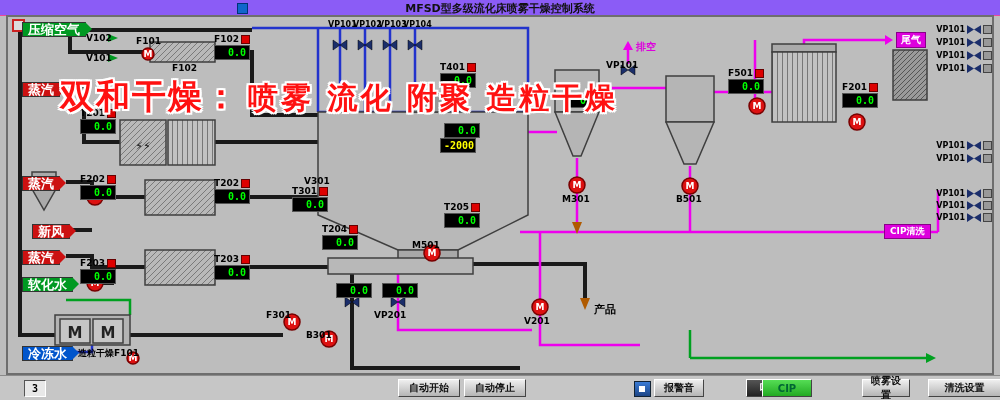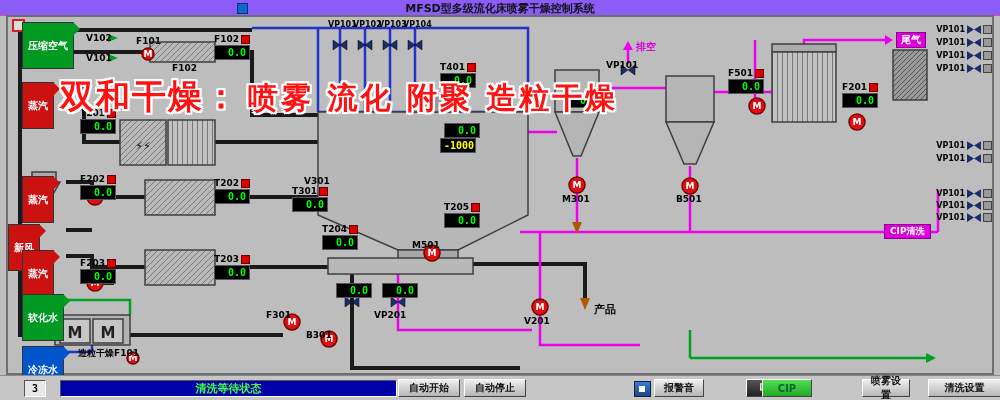--- a/index.html
+++ b/index.html
@@ -32,22 +32,22 @@
   .disp .val{margin-top:1px;background:#000;color:#00ff00;font:700 10px "DejaVu Sans Mono",monospace;
              text-align:right;padding:1px 3px;border:1px solid #555;width:36px;box-sizing:border-box}
   .disp.yellow .val{color:#ffff00}
   .tag{position:absolute;z-index:12;font-size:9px;font-weight:700;color:#000;white-space:nowrap}
   .tag.magenta{color:#dd00dd;font-size:10px}
   .tag.big{font-size:11px}
   .tag-box{position:absolute;z-index:12;background:#dd00dd;color:#fff;font-size:10px;font-weight:700;
            padding:0 4px;border:1px solid #880088;line-height:14px}
   .cip-box{position:absolute;z-index:12;background:#dd00dd;color:#fff;font-size:9px;font-weight:700;
            padding:0 5px;border:1px solid #880088;line-height:13px}
-  .pill{position:absolute;z-index:12;height:13px;line-height:13px;padding:16px 5px;color:#fff;
-        font-size:10px;font-weight:700;border:1px solid #333;white-space:nowrap}
+  .pill{position:absolute;z-index:12;height:13px;line-height:13px;padding:0 5px;color:#fff;
+        font-size:13px;font-weight:700;border:1px solid #333;white-space:nowrap}
   .pill .arr{position:absolute;right:-7px;top:-1px;width:0;height:0;border-top:7px solid transparent;
              border-bottom:7px solid transparent;border-left:7px solid #000}
   .pill.green{background:#009922}.pill.green .arr{border-left-color:#009922}
   .pill.red{background:#cc1111}.pill.red .arr{border-left-color:#cc1111}
   .pill.blue{background:#0055cc}.pill.blue .arr{border-left-color:#0055cc}
   .tvl{position:absolute;z-index:12;font-size:8px;font-weight:700;color:#000}
   .vrow{position:absolute;right:8px;z-index:12;display:flex;align-items:center;gap:2px;height:10px}
   .vrow .vlbl{font-size:8px;font-weight:700;color:#000}
   .vrow svg{display:block}
   .vrow .vbox{width:7px;height:7px;background:#999;border:1px solid #444}
@@ -250,23 +250,23 @@
         </g>
     </g>
   </svg>
 
   <div class="frame"></div>
   <div class="corner-ind"></div>
 
   <div class="pill green" style="left:22px;top:22px"><span>压缩空气</span><i class="arr"></i></div>
   <div class="pill red" style="left:22px;top:82px"><span>蒸汽</span><i class="arr"></i></div>
   <div class="pill red" style="left:22px;top:176px"><span>蒸汽</span><i class="arr"></i></div>
-  <div class="pill red" style="left:8px;top:224px"><span>新风</span><i class="arr"></i></div>
+  <div class="pill red" style="left:32px;top:224px"><span>新风</span><i class="arr"></i></div>
   <div class="pill red" style="left:22px;top:250px"><span>蒸汽</span><i class="arr"></i></div>
-  <div class="pill green" style="left:22px;top:294px"><span>软化水</span><i class="arr"></i></div>
+  <div class="pill green" style="left:22px;top:277px"><span>软化水</span><i class="arr"></i></div>
   <div class="pill blue" style="left:22px;top:346px"><span>冷冻水</span><i class="arr"></i></div>
 
   <div class="disp" style="left:214px;top:34px">
       <div class="hd">
         <span class="lbl">F102</span>
         <span class="dot"></span>
       </div>
       <div class="val">0.0</div>
     </div>
   <div class="disp" style="left:80px;top:108px">
@@ -322,21 +322,21 @@
       <div class="hd">
         <span class="lbl">T401</span>
         <span class="dot"></span>
       </div>
       <div class="val">0.0</div>
     </div>
   <div class="disp nolbl" style="left:444px;top:122px">
       <div class="val">0.0</div>
     </div>
   <div class="disp nolbl yellow" style="left:440px;top:137px">
-      <div class="val">-1000</div>
+      <div class="val">-2000</div>
     </div>
   <div class="disp" style="left:444px;top:202px">
       <div class="hd">
         <span class="lbl">T205</span>
         <span class="dot"></span>
       </div>
       <div class="val">0.0</div>
     </div>
   <div class="disp nolbl" style="left:336px;top:282px">
       <div class="val">0.0</div>
@@ -451,21 +451,20 @@
       <span class="vbox"></span>
     </div>
 
 
   <div class="watermark">
     <span class="wm-brand">双和干燥：</span><span class="wm-slogan">喷雾 流化 附聚 造粒干燥</span>
   </div>
 
   <div class="bottombar"></div>
   <div class="cnt">3</div>
-  <div class="statusbar">清洗等待状态</div>
   <button class="btn" style="left:398px;width:62px">自动开始</button>
   <button class="btn" style="left:464px;width:62px">自动停止</button>
   <span class="aicon"></span>
   <button class="btn" style="left:654px;width:50px">报警音</button>
   <button class="btn dark" style="left:746px;width:48px">喷雾</button>
   <button class="btn cipbtn" style="left:762px;width:50px">CIP</button>
   <button class="btn" style="left:862px;width:48px">喷雾设置</button>
   <button class="btn" style="left:928px;width:73px">清洗设置</button>
 
 </div>

